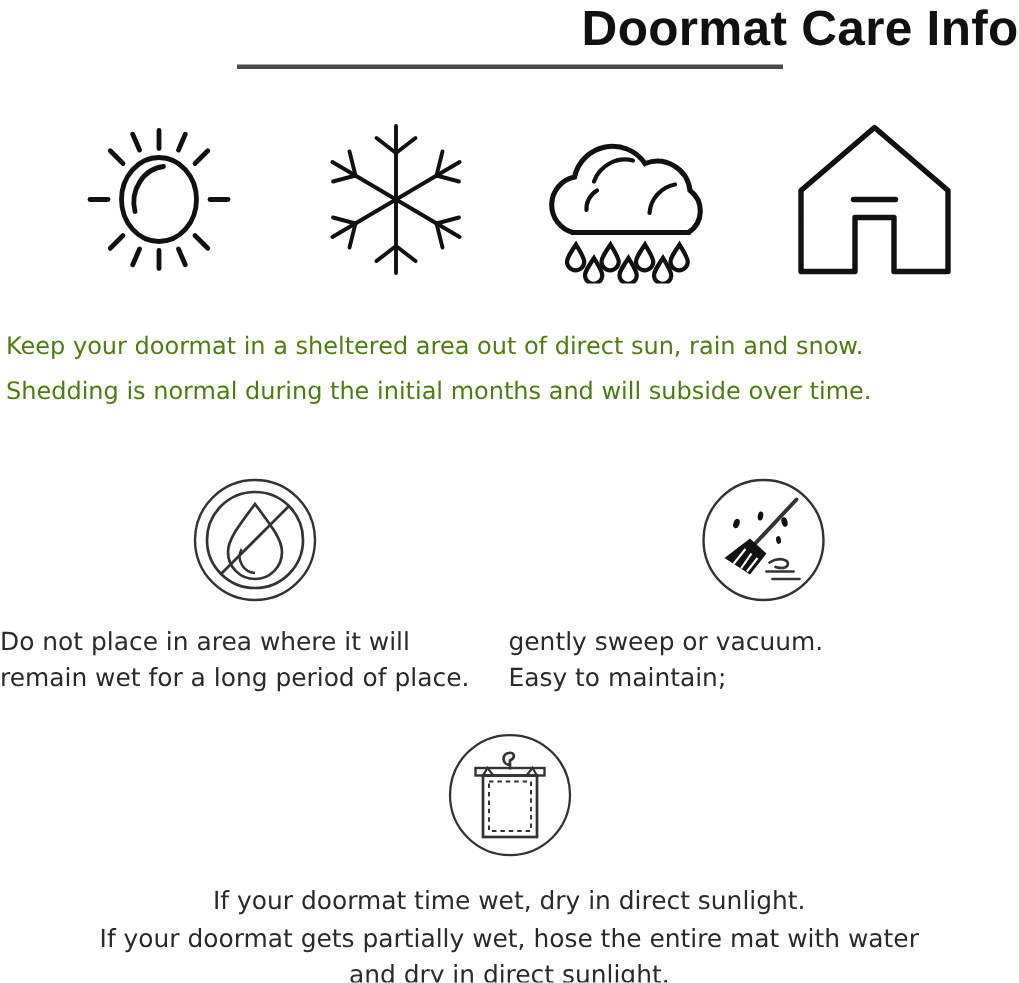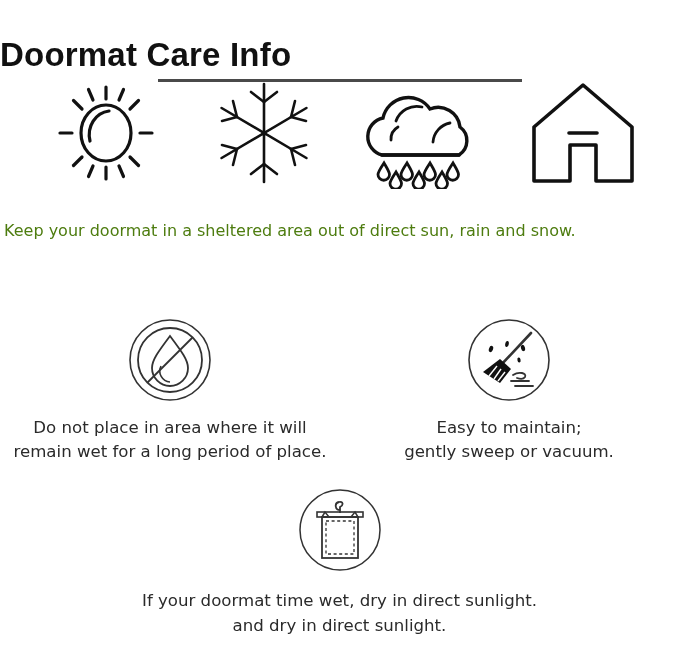--- a/index.html
+++ b/index.html
@@ -15,22 +15,21 @@
     font-family: "DejaVu Sans", sans-serif;
     color: #2b2b2b;
   }
 
   
   .title-block {
     position: absolute;
     top: 0px;
     left: 0;
     width: 679px;
-    text-align: left;
-    margin-top: 36px;
+    text-align: right;
   }
   .title {
     font-family: "Liberation Sans", sans-serif;
     font-weight: bold;
     font-size: 33px;
     letter-spacing: 0.2px;
     color: #111111;
     line-height: 34px;
     margin-top: 2px;
     white-space: nowrap;
@@ -80,21 +79,21 @@
     position: absolute;
     top: 318px;
     left: 0;
     width: 679px;
     height: 150px;
   }
   .mid-col {
     position: absolute;
     top: 0;
     width: 340px;
-    text-align: center;
+    text-align: left;
   }
   .mid-left  { left: 0px; }
   .mid-right { left: 339px; }
   .mid-icon {
     height: 90px;
     display: flex;
     align-items: flex-start;
     justify-content: center;
   }
   .mid-left .mid-icon  { padding-left: 0px; }
@@ -214,20 +213,21 @@
     <svg width="110" height="108" viewBox="0 0 110 108">
       <path class="ln" stroke-width="3.6" stroke-linejoin="round" d="M6 48 L55 6 L104 48 L104 102 L68 102 L68 66 L42 66 L42 102 L6 102 Z"></path>
       <line class="ln" stroke-width="3.6" x1="41" y1="54" x2="69" y2="54"></line>
     </svg>
   </div>
 
 </div>
 
 <div class="intro">
   <div>Keep your doormat in a sheltered area out of direct sun, rain and snow.</div>
+  <div>Shedding is normal during the initial months and will subside over time.</div>
 </div>
 
 <div class="mid-row">
 
   <div class="mid-col mid-left">
     <div class="mid-icon">
       <svg width="84" height="84" viewBox="0 0 84 84">
         <circle class="thin" cx="42" cy="42" r="40" stroke-width="1.6"></circle>
         <circle class="thin" cx="42" cy="42" r="32" stroke-width="1.8"></circle>
         <path class="thin" stroke-width="1.8" d="M42 18 C30 34 24 42 24 50 A18 18 0 0 0 60 50 C60 42 54 34 42 18 Z"></path>
@@ -262,22 +262,22 @@
         </g>
         <g fill="#111111">
           <ellipse cx="24" cy="31" rx="2" ry="3.2" transform="rotate(20 24 31)"></ellipse>
           <ellipse cx="40" cy="26" rx="1.8" ry="3" transform="rotate(10 40 26)"></ellipse>
           <ellipse cx="56" cy="30" rx="2" ry="3.2" transform="rotate(-15 56 30)"></ellipse>
           <ellipse cx="52" cy="42" rx="1.6" ry="2.6" transform="rotate(-10 52 42)"></ellipse>
         </g>
       </svg>
     </div>
     <div class="caption">
+      <div>gently sweep or vacuum.</div>
       <div>Easy to maintain;</div>
-      <div>gently sweep or vacuum.</div>
     </div>
   </div>
 
 </div>
 
 <div class="bottom-block">
   <div class="bottom-icon">
     <svg width="84" height="84" viewBox="0 0 84 84">
       <circle class="thin" cx="42" cy="42" r="40" stroke-width="1.5"></circle>
 
@@ -288,15 +288,16 @@
       <rect class="thin" x="24" y="29" width="36" height="41" stroke-width="1.8" fill="#ffffff"></rect>
 
       <path class="thin" stroke-width="1.5" d="M24 29 L27 24 L31 29 Z" fill="#ffffff"></path>
       <path class="thin" stroke-width="1.5" d="M53 29 L57 24 L60 29 Z" fill="#ffffff"></path>
 
       <rect x="28" y="33" width="28" height="33" fill="none" stroke="#333333" stroke-width="1.3" stroke-dasharray="3 2.6"></rect>
     </svg>
   </div>
   <div class="bottom-caption">
     <div>If your doormat time wet, dry in direct sunlight.</div>
+    <div>If your doormat gets partially wet, hose the entire mat with water</div>
     <div>and dry in direct sunlight.</div>
   </div>
 </div>
 
 </body></html>

